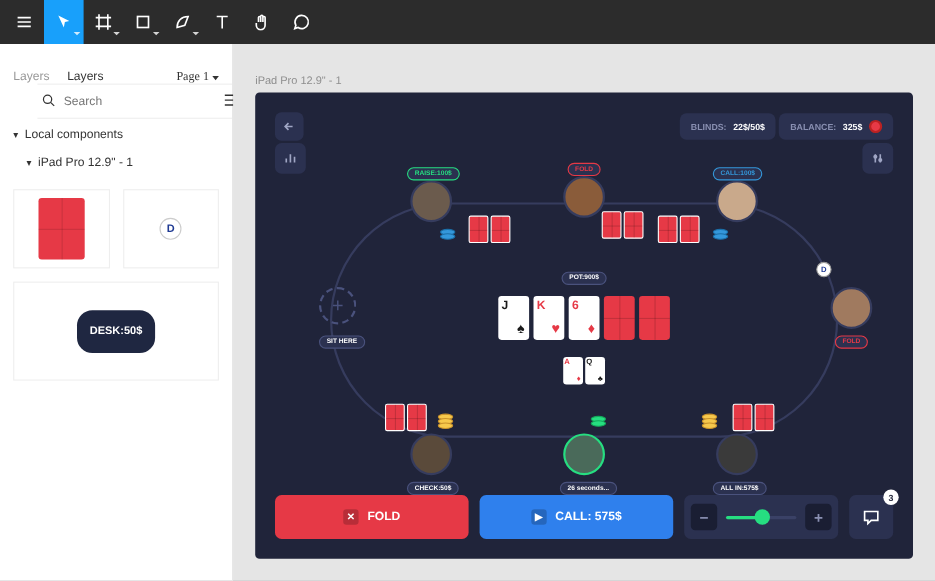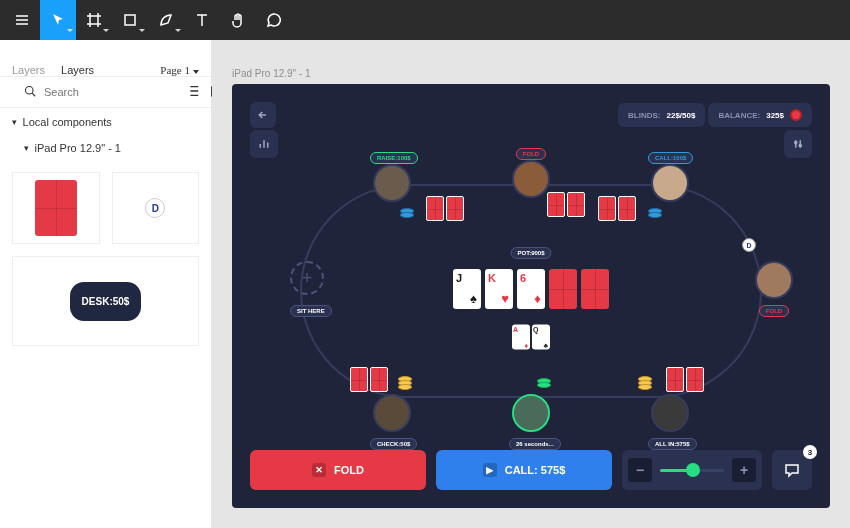--- a/index.html
+++ b/index.html
@@ -12,21 +12,21 @@
 .topbar .tool.caret::after { content: ""; position: absolute; right: 3px; bottom: 8px; width: 0; height: 0; border-left: 3px solid transparent; border-right: 3px solid transparent; border-top: 3px solid #fff; opacity: .8; }
 .topbar svg { width: 16px; height: 16px; fill: none; stroke: #fff; stroke-width: 1.5; }
 
 
 .main { display: flex; height: 488px; }
 .sidebar { width: 212px; background: #fff; border-right: 1px solid #e5e5e5; display: flex; flex-direction: column; font-size: 11px; color: #333; }
 .sb-tabs { display: flex; align-items: flex-end; height: 36px; padding: 0 12px; }
 .sb-tabs .tab { margin-right: 16px; color: #999; cursor: pointer; }
 .sb-tabs .tab.active { color: #333; font-weight: 500; }
 .sb-tabs .page { margin-left: auto; color: #333; cursor: pointer; display: flex; align-items: center; gap: 3px; font-family: Liberation Serif, serif; }
-.sb-search { display: flex; align-items: center; height: 32px; padding: 0 24px; border-top: 1px solid #eee; border-bottom: 1px solid #eee; }
+.sb-search { display: flex; align-items: center; height: 32px; padding: 0 4px; border-top: 1px solid #eee; border-bottom: 1px solid #eee; margin-left: 34px; }
 .sb-search input { border: none; outline: none; font-size: 11px; flex: 1; margin-left: 8px; }
 .sb-search .right-icons { display: flex; gap: 10px; color: #333; }
 .sb-section { padding: 8px 12px; font-size: 11px; color: #333; display: flex; align-items: center; gap: 6px; }
 .sb-section::before { content: "▾"; font-size: 9px; }
 .sb-item { padding: 6px 12px 6px 24px; color: #333; display: flex; align-items: center; gap: 6px; }
 .sb-item::before { content: "▾"; font-size: 9px; }
 .asset-grid { display: grid; grid-template-columns: 1fr 1fr; gap: 12px; padding: 12px; }
 .asset-cell { height: 72px; background: #fff; border: 1px solid #eee; display: flex; align-items: center; justify-content: center; }
 .asset-cell.wide { grid-column: 1/3; height: 90px; }
 .deck-thumb { width: 42px; height: 56px; background: #e63946; border-radius: 3px; position: relative; }

